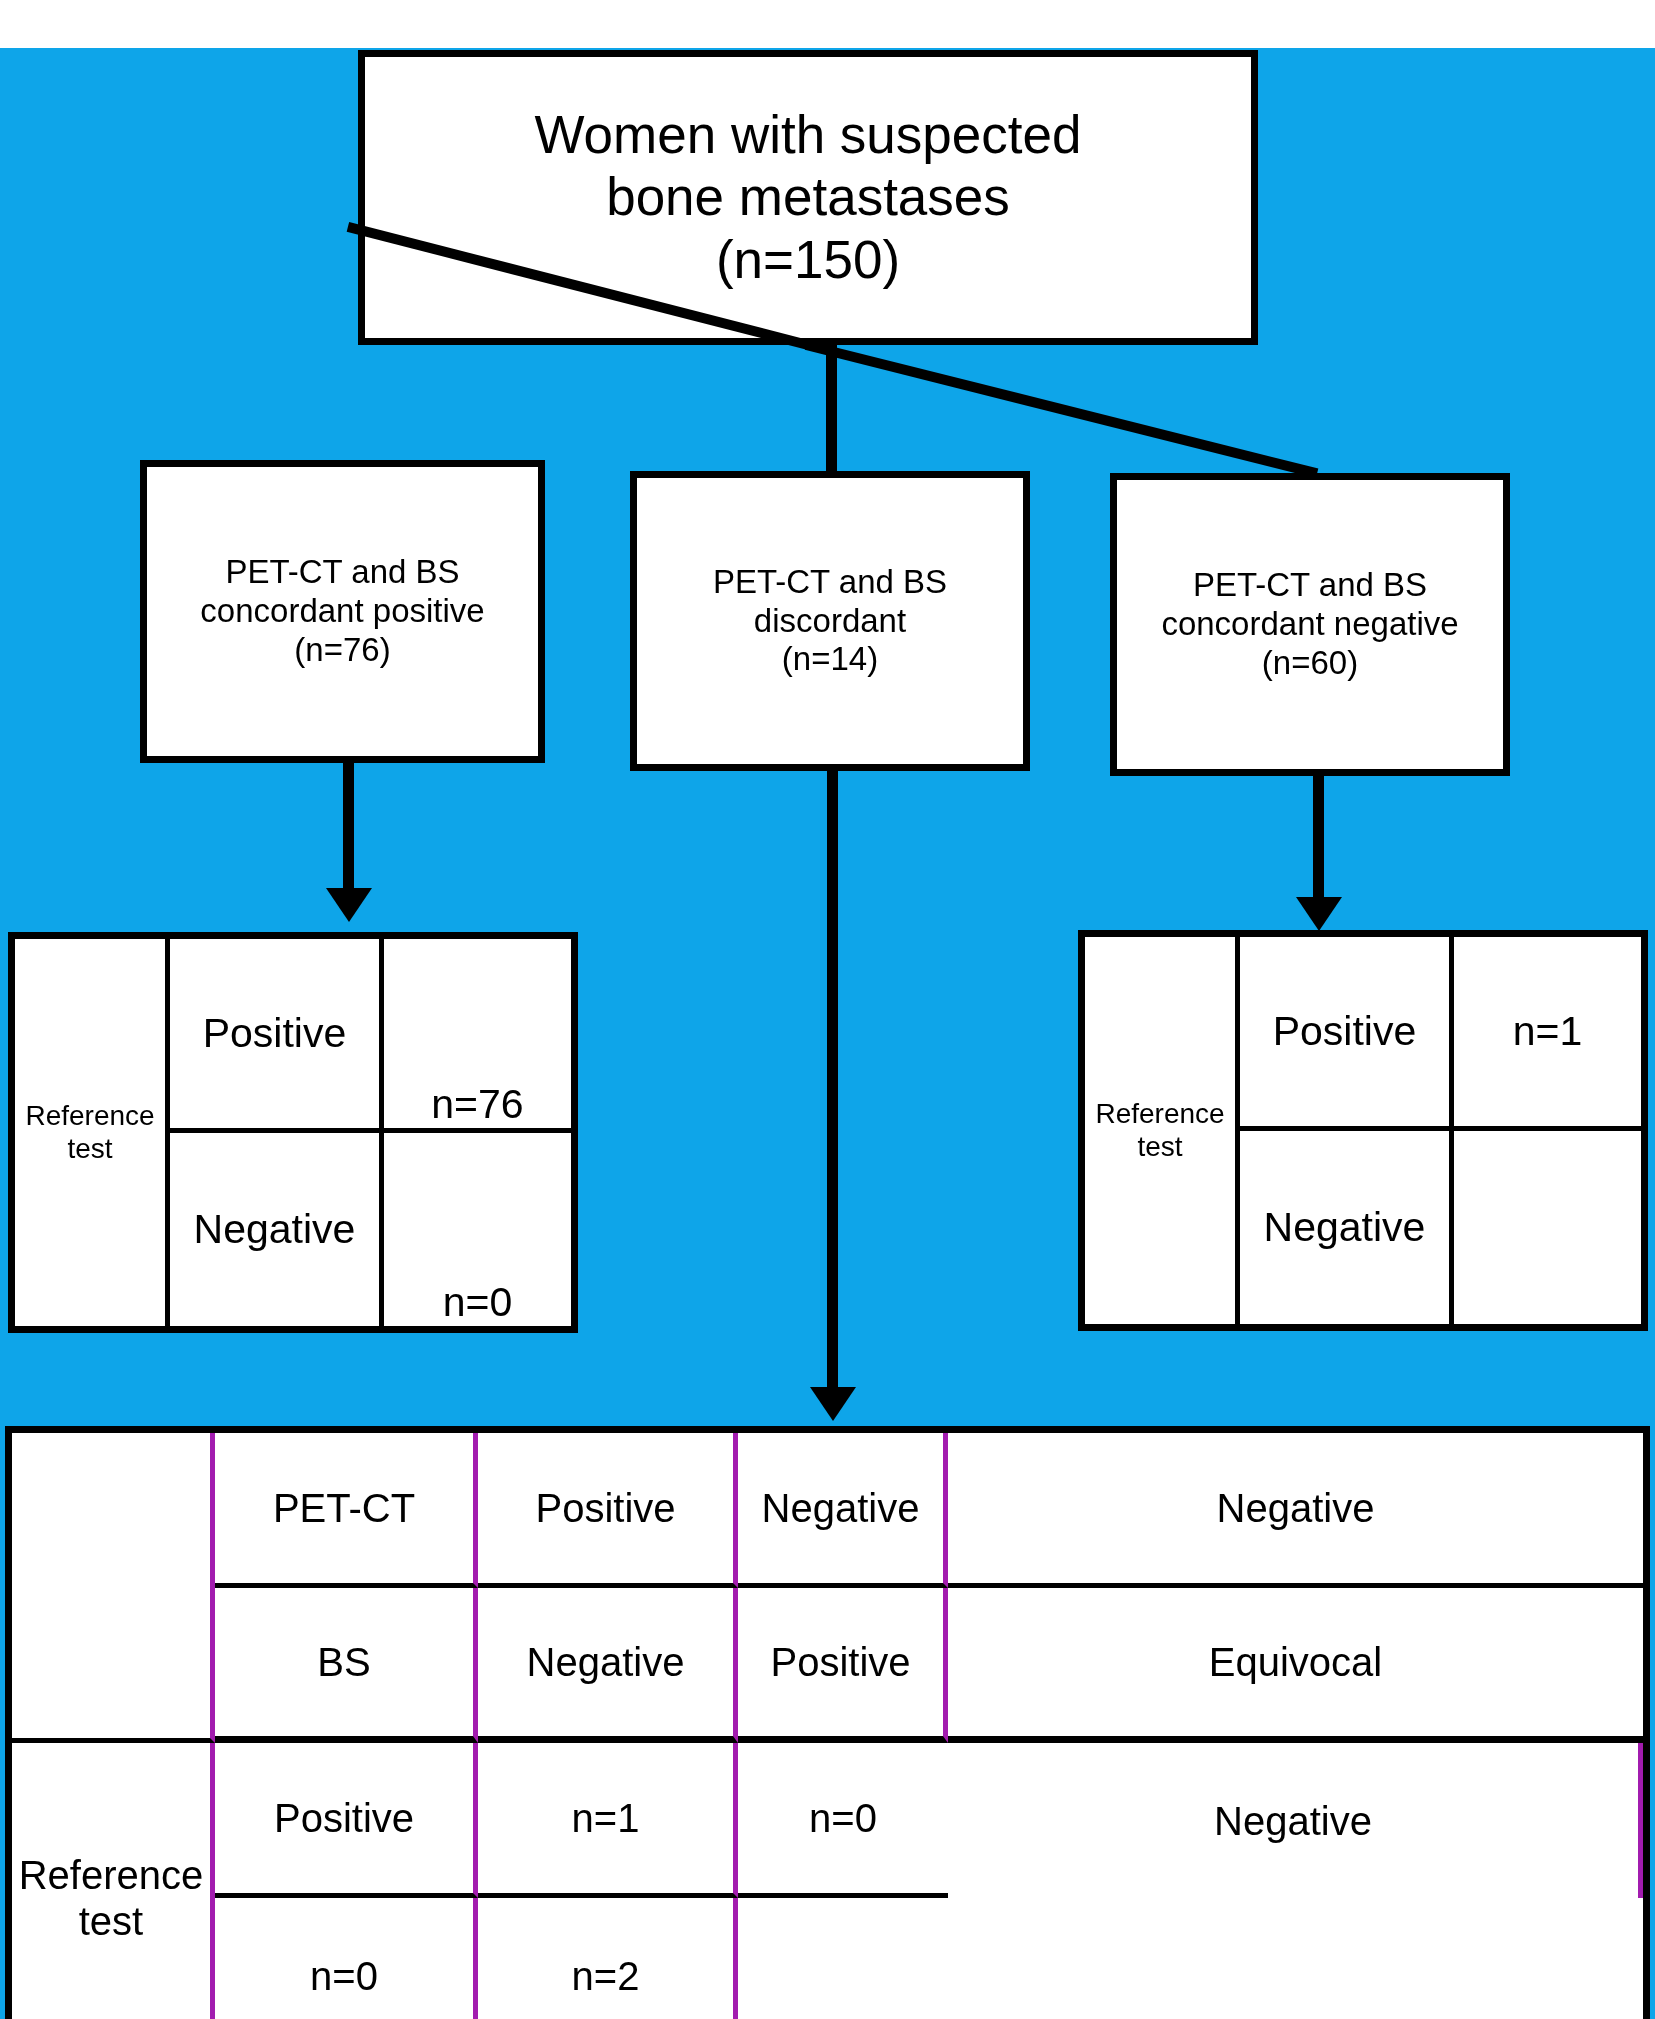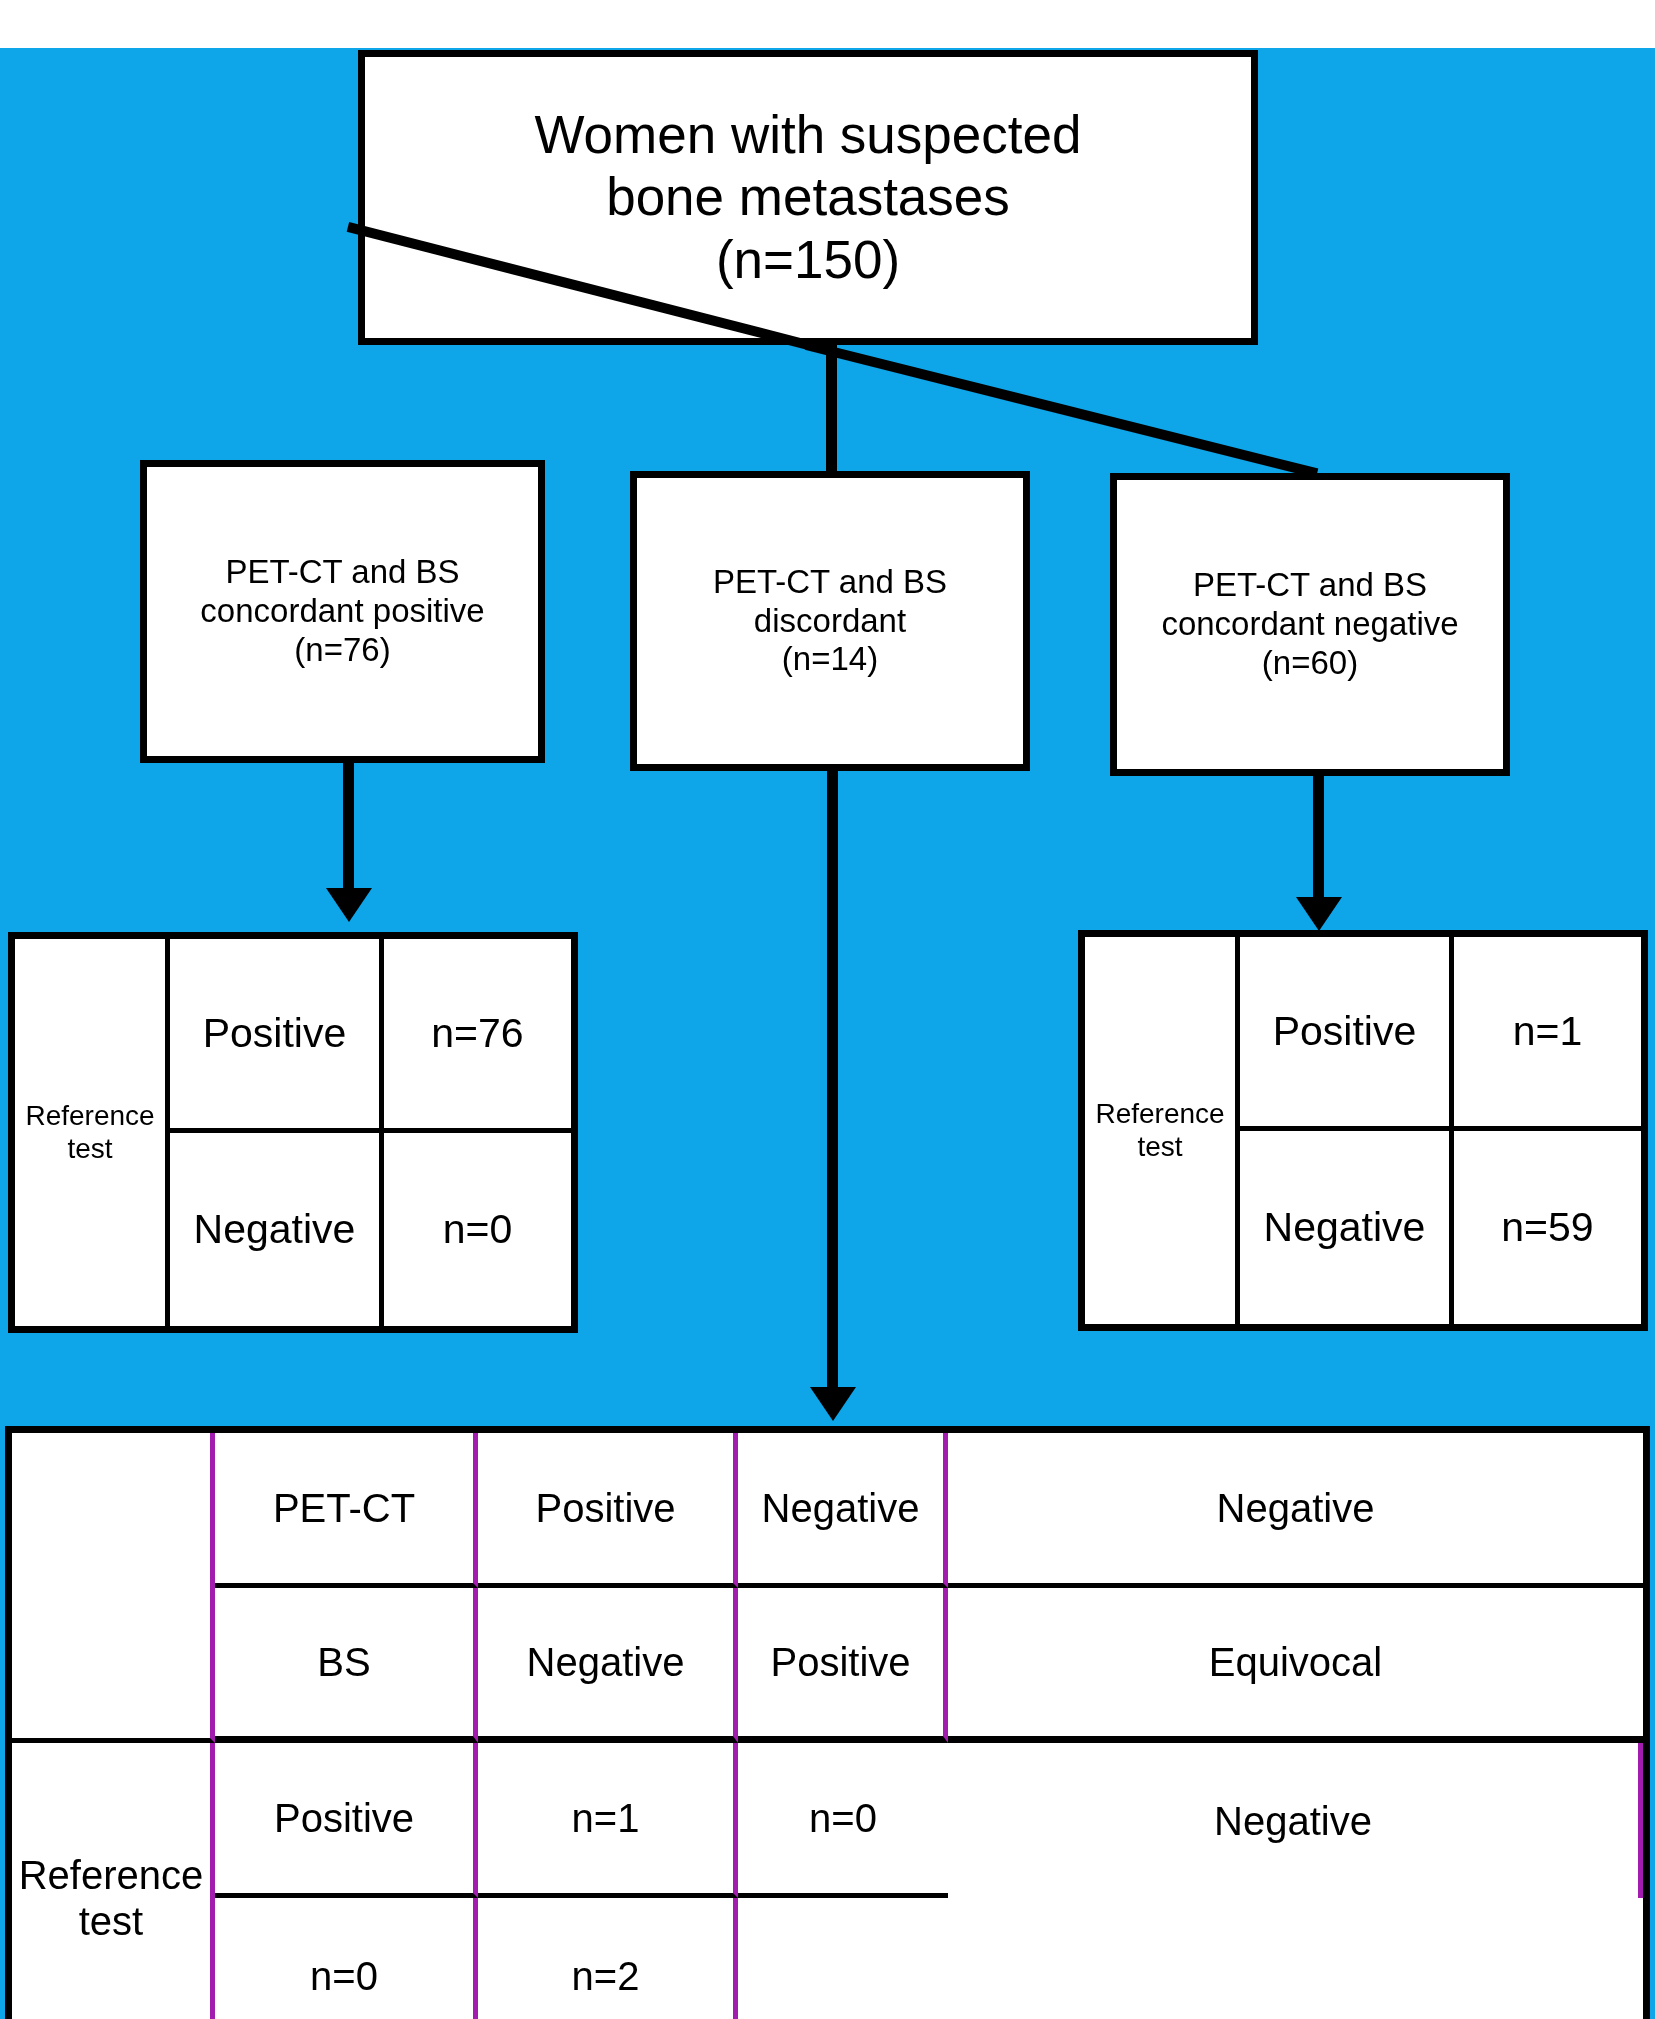--- a/index.html
+++ b/index.html
@@ -129,21 +129,21 @@
   }
 
   #table-left {
     left: 8px;
     top: 884px;
     width: 570px;
     height: 401px;
   }
   #table-left .refcol { width: 155px; font-size: 28px; }
   #table-left .gcell.labelcell { width: 214px; }
-  #table-left .gcell.valcell { flex: 1 1 auto; }
+  #table-left .gcell.valcell { flex: 1 1 auto; align-items: flex-end; }
 
   #table-right {
     left: 1078px;
     top: 882px;
     width: 570px;
     height: 401px;
   }
   #table-right .refcol { width: 155px; font-size: 28px; }
   #table-right .gcell.labelcell { width: 214px; }
   #table-right .gcell.valcell { flex: 1 1 auto; }
@@ -266,23 +266,20 @@
           <span>Positive</span>
         </div>
         <div class="gcell valcell">
           <span>n=1</span>
         </div>
       </div>
       <div class="grow">
         <div class="gcell labelcell">
           <span>Negative</span>
         </div>
-        <div class="gcell valcell">
-          <span>n=59</span>
-        </div>
       </div>
     </div>
   </div>
 
   <div id="table-bottom">
 
     <div class="bcell blankbig"></div>
 
     <div class="bcell">
       <span>PET-CT</span>

